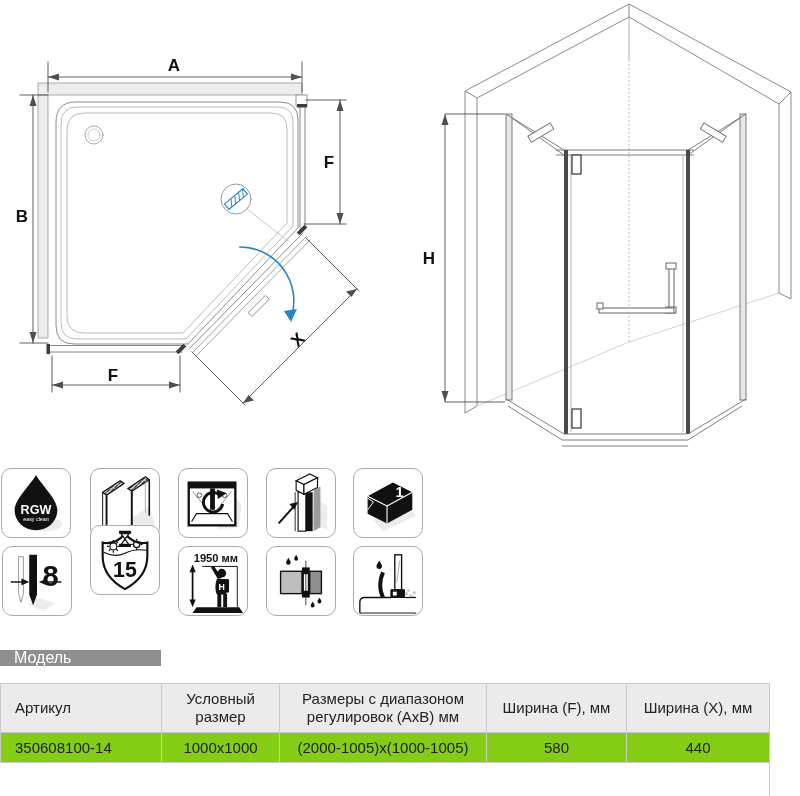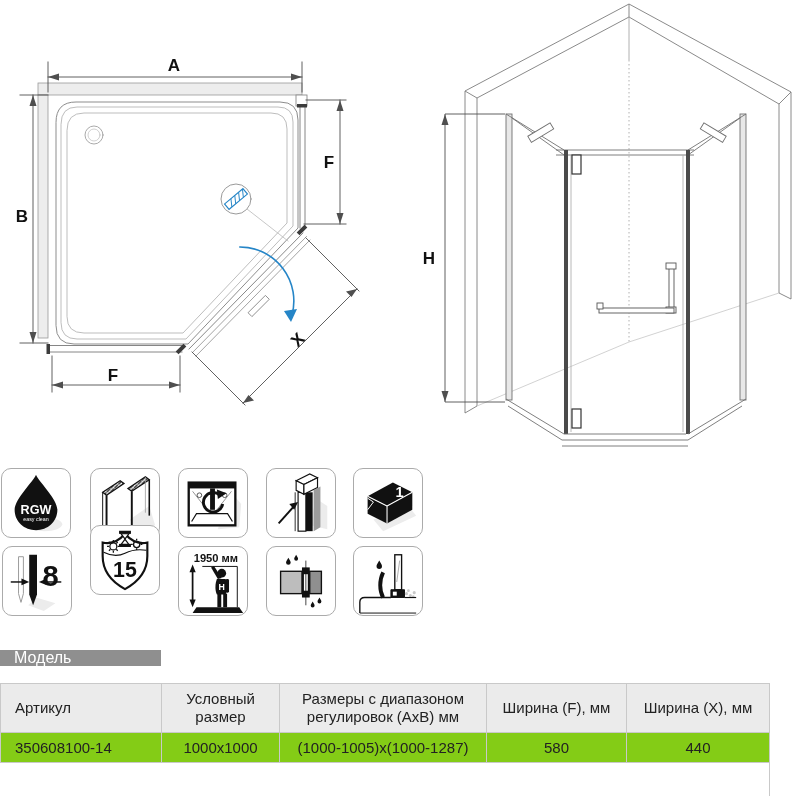--- a/index.html
+++ b/index.html
@@ -366,21 +366,21 @@
     <div class="trow thead">
       <div class="cell first">Артикул</div>
       <div class="cell">Условный размер</div>
       <div class="cell">Размеры с диапазоном регулировок (АхВ) мм</div>
       <div class="cell">Ширина (F), мм</div>
       <div class="cell">Ширина (X), мм</div>
     </div>
     <div class="trow tbody">
       <div class="cell first">350608100-14</div>
       <div class="cell">1000x1000</div>
-      <div class="cell">(1000-1005)х(1000-1287)</div>
+      <div class="cell">(2000-1005)х(1000-1005)</div>
       <div class="cell">580</div>
       <div class="cell">440</div>
     </div>
   </div>
 
   <div class="right-ext"></div>
 
 </div>
 
 </body></html>

